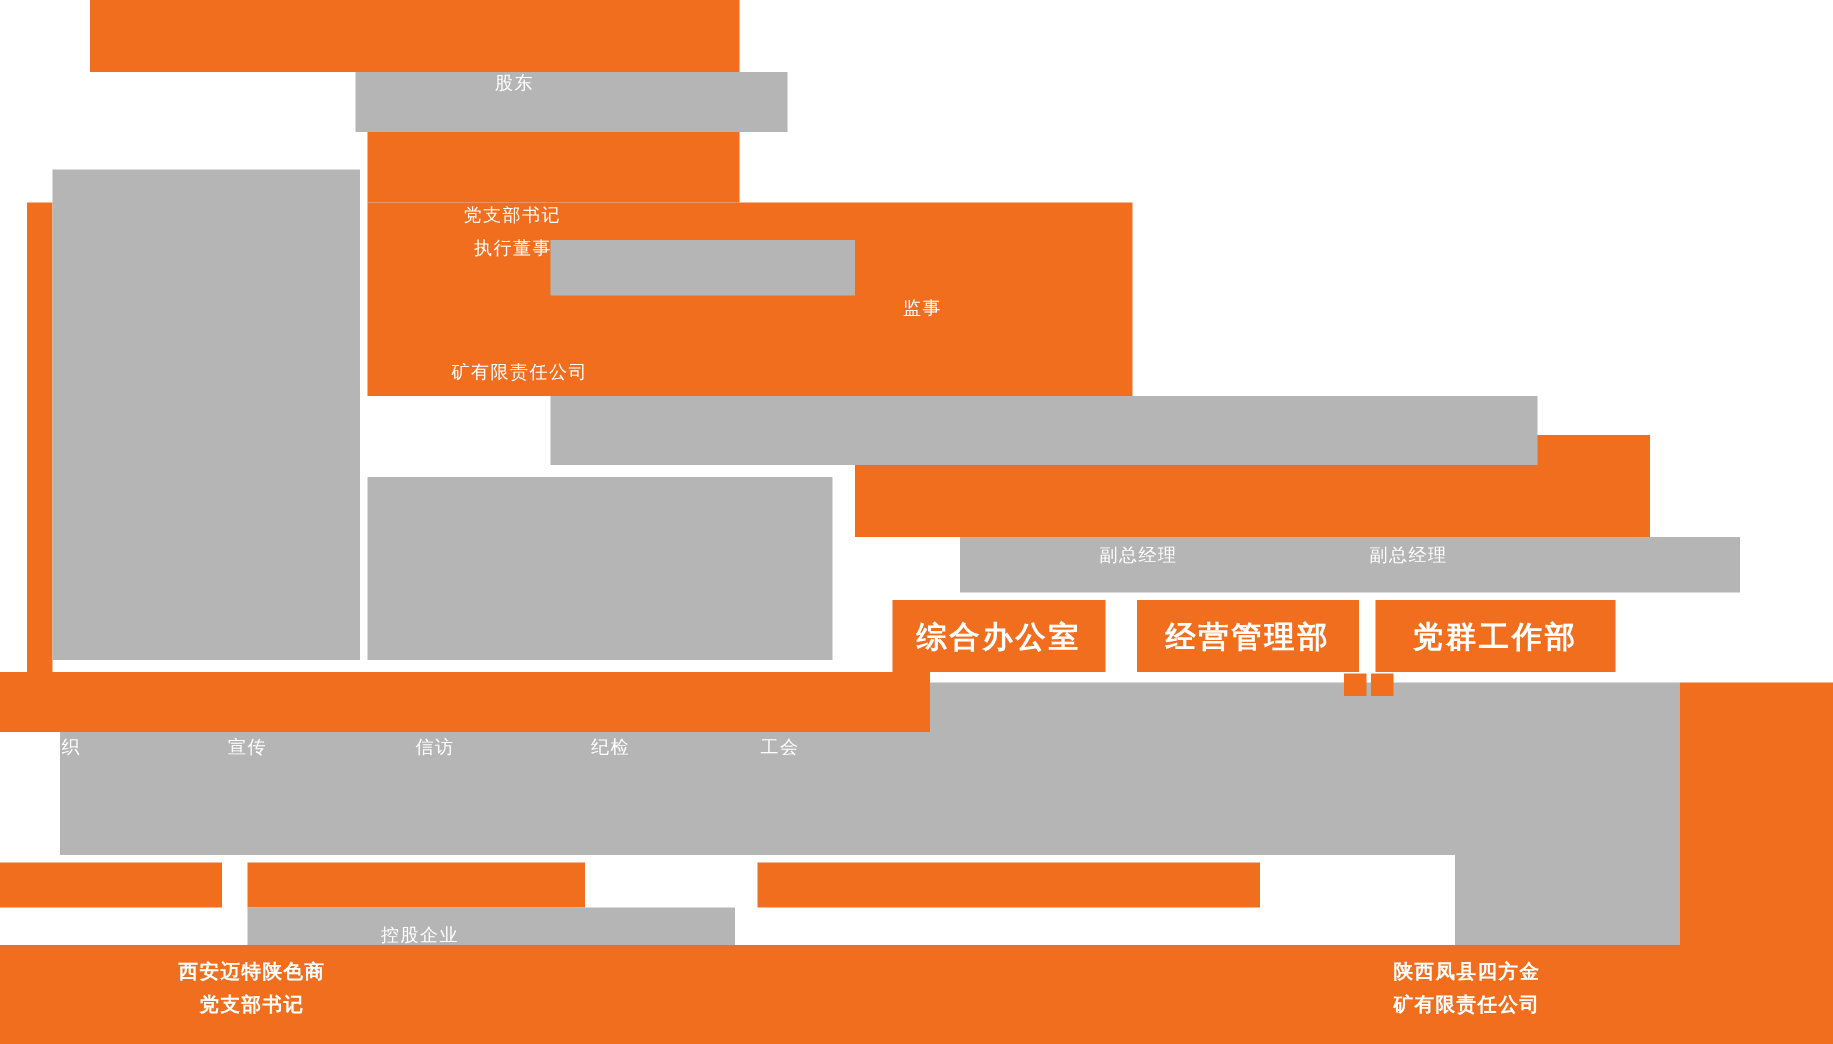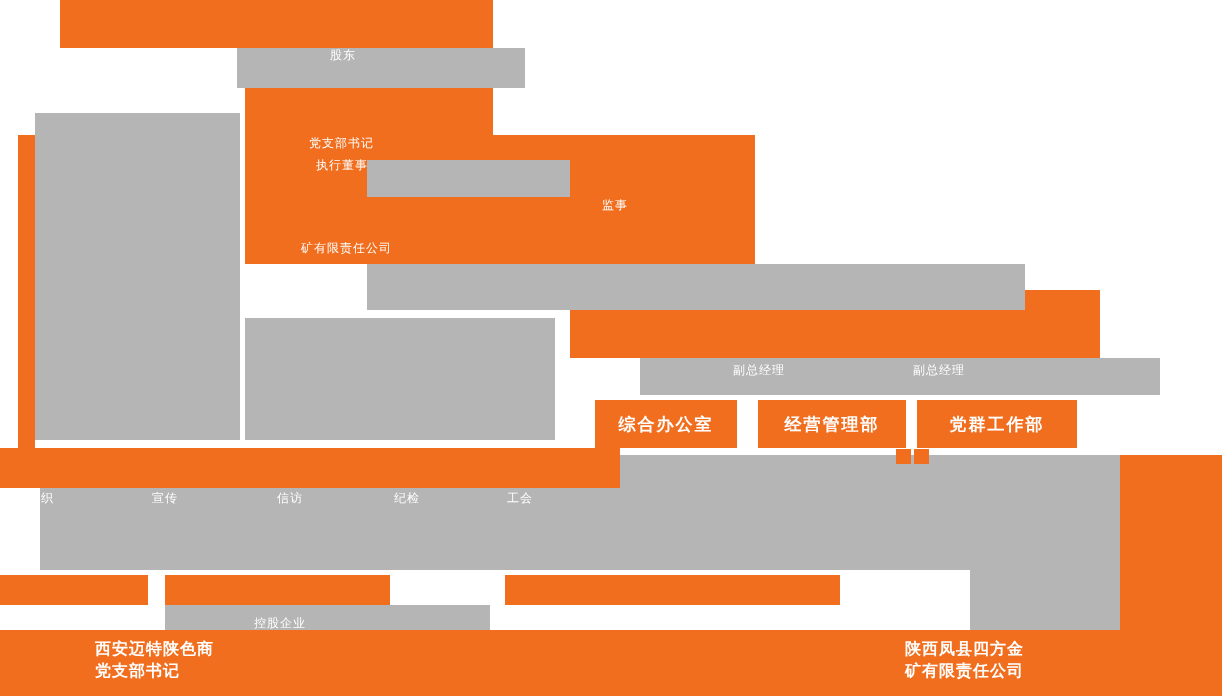--- a/index.html
+++ b/index.html
@@ -18,28 +18,28 @@
     color:var(--txt,#ffffff);
     font-size:12px;
     line-height:17px;
     white-space:nowrap;
     letter-spacing:1px;
     margin-top:33px;
   }
   .dept{
     display:flex;align-items:center;justify-content:center;
     color:var(--txt,#ffffff);
-    font-size:17px;font-weight:bold;letter-spacing:2px;
+    font-size:20px;font-weight:bold;letter-spacing:2px;
     white-space:nowrap;
   }
   .company{
     position:absolute;
     color:var(--txt,#ffffff);
-    font-size:16px;font-weight:bold;
-    line-height:22px;
+    font-size:13px;font-weight:bold;
+    line-height:22px;text-align:center;
     letter-spacing:1px;
   }
   .company span{display:block;}
 </style>
 </head>
 <body>
 
 <div class="stage">
 
   <div class="abs orange" style="left:60px;top:0;width:433px;height:48px"></div>

